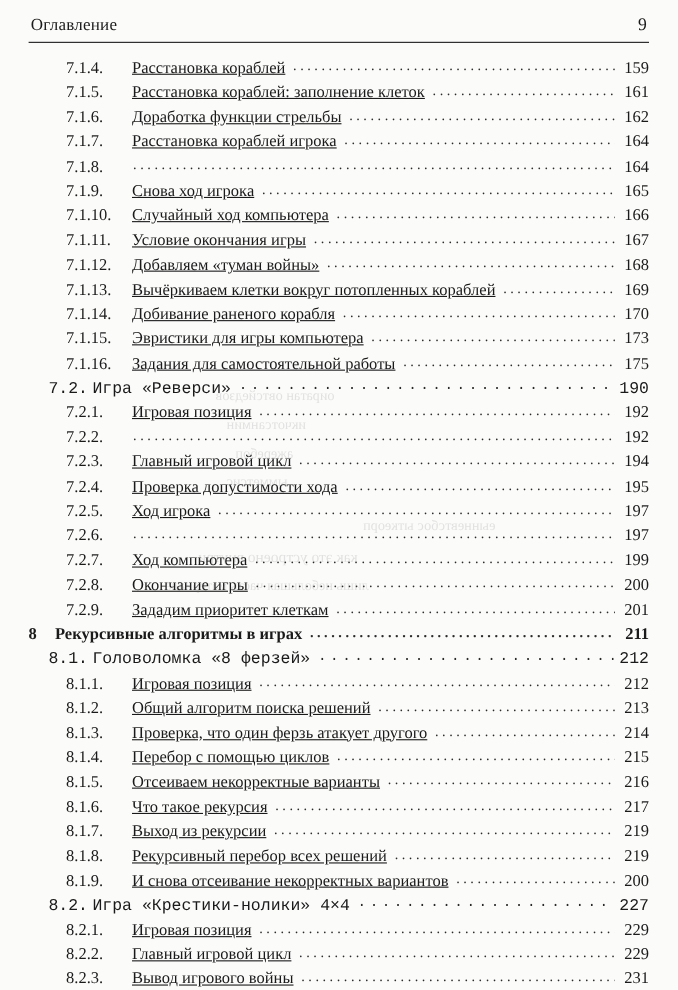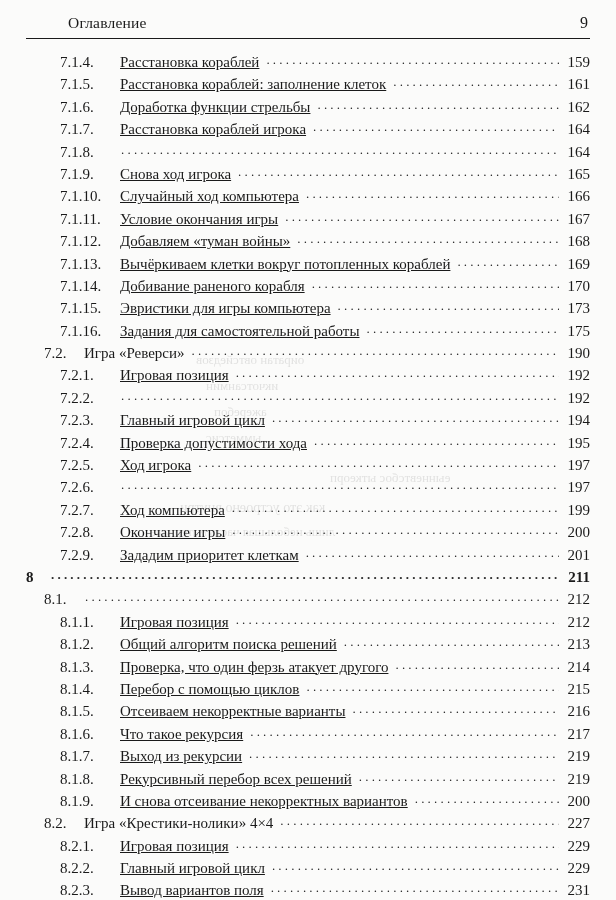--- a/index.html
+++ b/index.html
@@ -22,21 +22,20 @@
     padding: 14px 26px 0 26px;
     background: #fbfbfa;
   }
   
   .running-head {
     display: flex;
     justify-content: space-between;
     align-items: baseline;
     font-size: 15.5px;
     padding: 0 2px 6px 2px;
-    margin-left: 40px;
   }
   .running-head .title {
     letter-spacing: 0.2px;
   }
   .running-head .folio {
     font-size: 16px;
   }
   .rule {
     border-bottom: 1.4px solid #1a1a1a;
     margin-bottom: 16px;
@@ -79,21 +78,21 @@
     flex: 0 0 auto;
     text-align: right;
     min-width: 26px;
   }
 
   
   .lvl-chapter { font-weight: bold; font-size: 16.5px; margin-top: 18px; margin-bottom: 11px; }
   .lvl-chapter .num { width: 18px; }
   .lvl-chapter .label { padding-left: 8px; }
 
-  .lvl-2 { font-size: 16px; margin-bottom: 9px; }
+  .lvl-2 { font-size: 16px; margin-bottom: 9px; font-family: Liberation Mono, monospace; }
   .lvl-2 .num { width: 34px; padding-left: 18px; }
   .lvl-2 .label { padding-left: 22px; }
 
   .lvl-3 .num { width: 54px; padding-left: 34px; }
   .lvl-3 .label { padding-left: 10px; text-decoration: underline; }
 
   
   .ghost {
     position: absolute;
     color: rgba(110, 110, 110, 0.18);
@@ -253,25 +252,27 @@
         <span class="pg">200</span>
       </li>
       <li class="entry lvl-3">
         <span class="num">7.2.9.</span>
         <span class="label">Зададим приоритет клеткам</span>
         <span class="dots">........................................................................................................................</span>
         <span class="pg">201</span>
       </li>
       <li class="entry lvl-chapter">
         <span class="num">8</span>
+        <span class="label">Рекурсивные алгоритмы в играх</span>
         <span class="dots">........................................................................................................................</span>
         <span class="pg">211</span>
       </li>
       <li class="entry lvl-2">
         <span class="num">8.1.</span>
+        <span class="label">Головоломка «8 ферзей»</span>
         <span class="dots">........................................................................................................................</span>
         <span class="pg">212</span>
       </li>
       <li class="entry lvl-3">
         <span class="num">8.1.1.</span>
         <span class="label">Игровая позиция</span>
         <span class="dots">........................................................................................................................</span>
         <span class="pg">212</span>
       </li>
       <li class="entry lvl-3">
@@ -335,21 +336,21 @@
         <span class="pg">229</span>
       </li>
       <li class="entry lvl-3">
         <span class="num">8.2.2.</span>
         <span class="label">Главный игровой цикл</span>
         <span class="dots">........................................................................................................................</span>
         <span class="pg">229</span>
       </li>
       <li class="entry lvl-3">
         <span class="num">8.2.3.</span>
-        <span class="label">Вывод вариантов поля</span>
+        <span class="label">Вывод игрового войны</span>
         <span class="dots">........................................................................................................................</span>
         <span class="pg">231</span>
       </li>
     </ul>
 
   <div class="ghost g1">оиратан овтсйедзов</div>
   <div class="ghost g2">икчотсанмин</div>
   <div class="ghost g3">ажеребоп</div>
   <div class="ghost g4">ымметсис</div>
   <div class="ghost g5">еынневтсбос ыткеорп</div>

